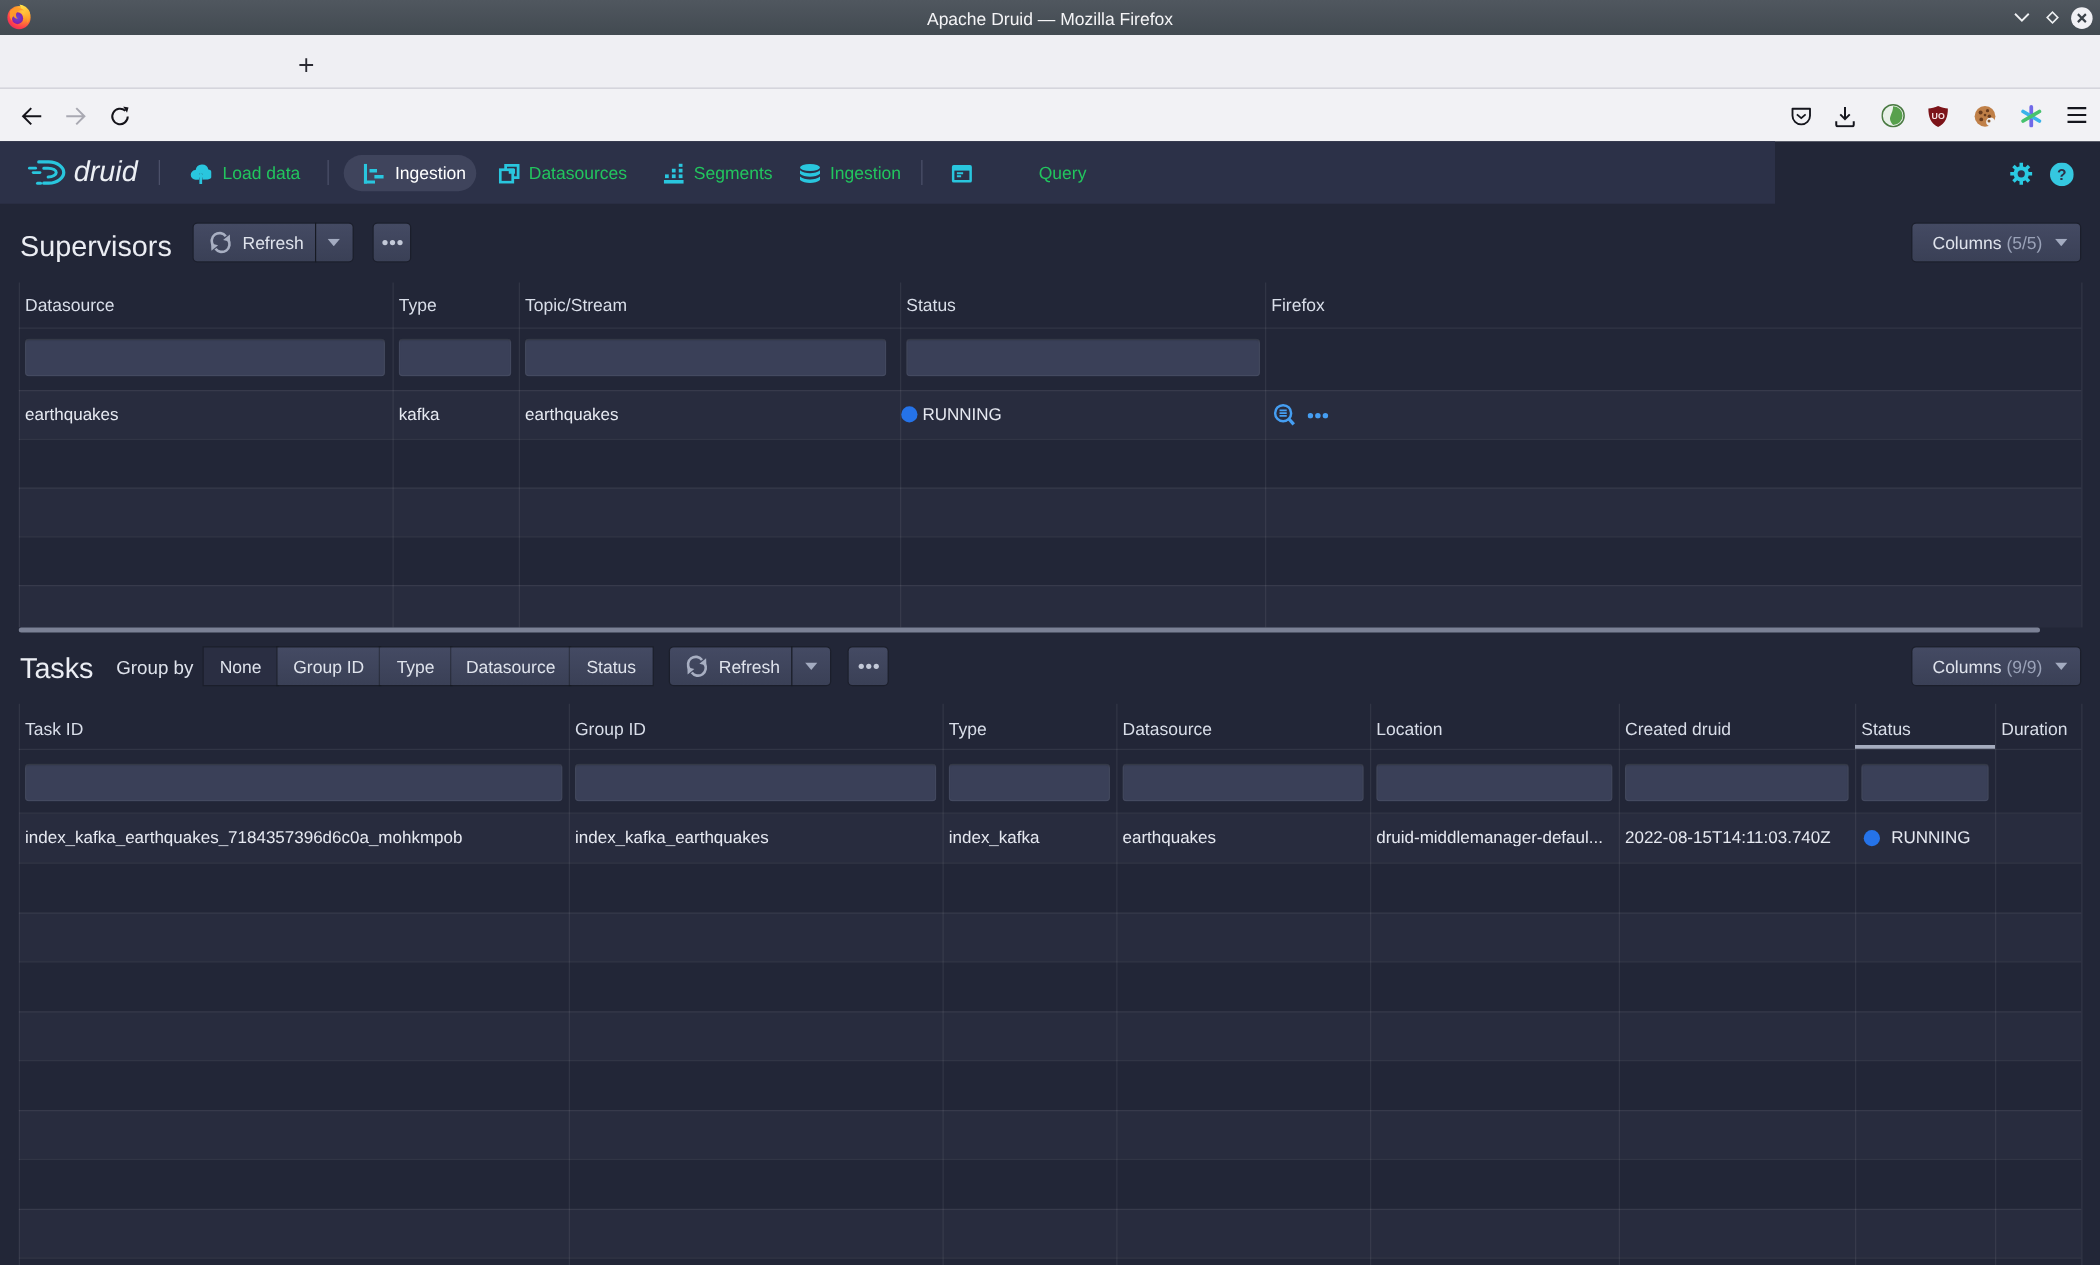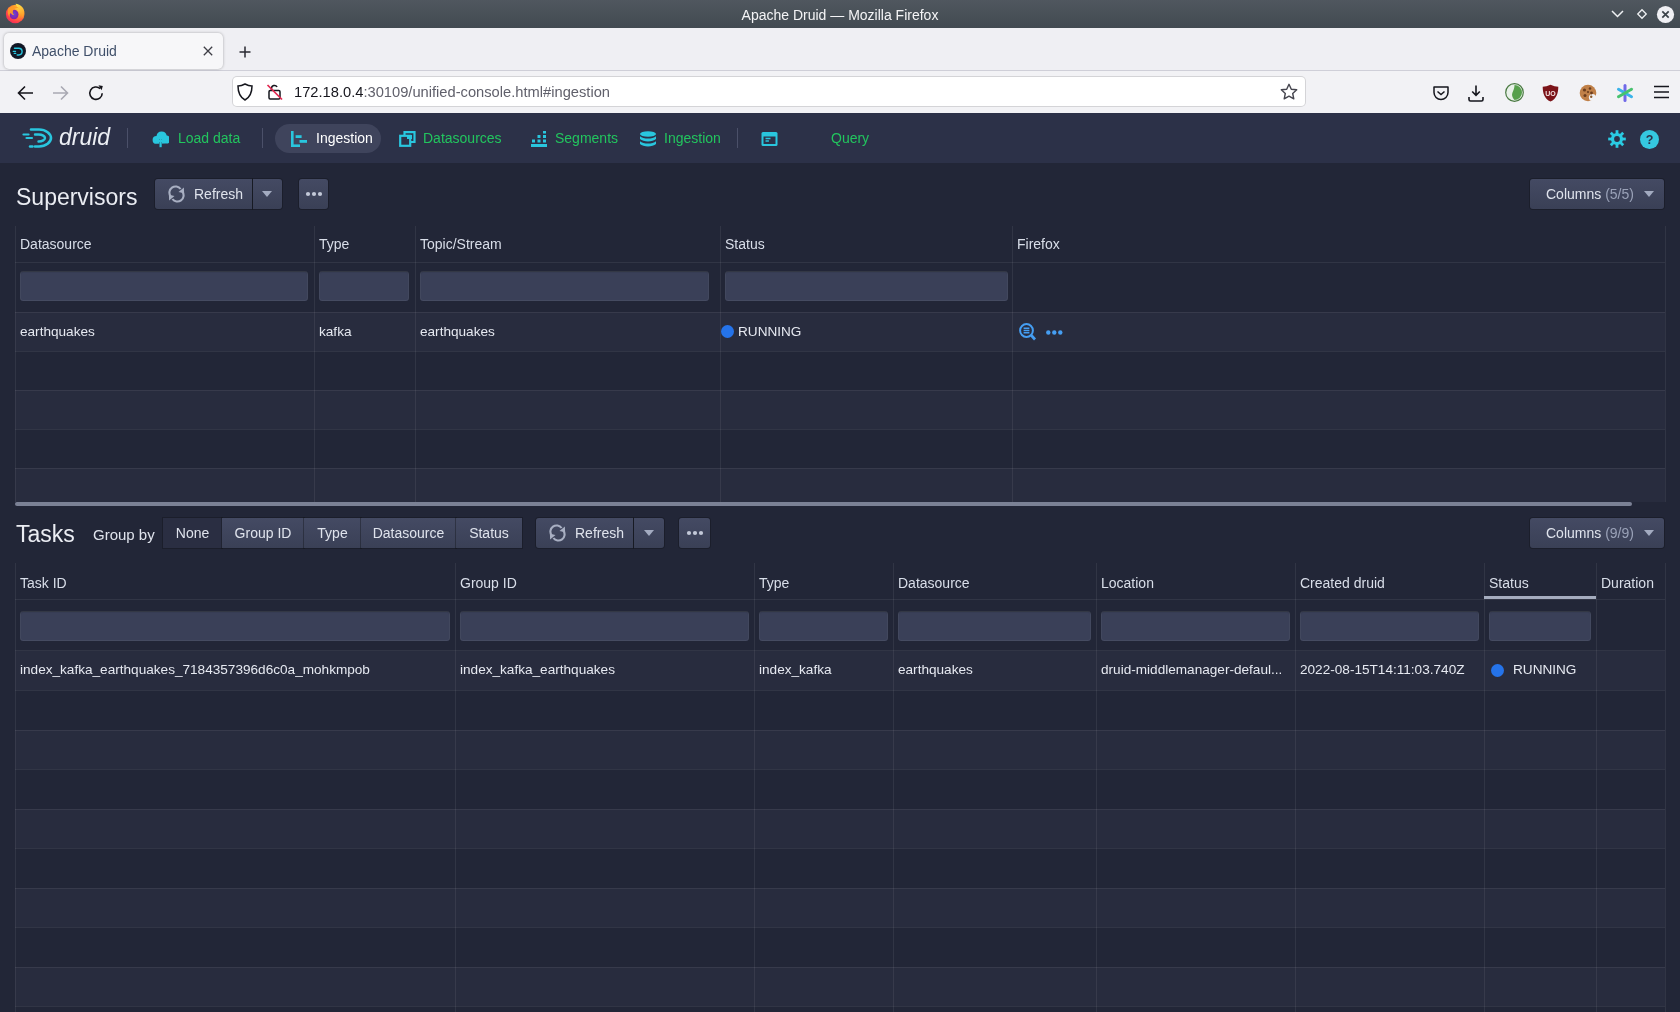--- a/index.html
+++ b/index.html
@@ -7,21 +7,21 @@
 #root{position:relative;width:1680px;height:1012px;}
 #titlebar{position:absolute;left:0;top:0;width:1680px;height:28px;background:linear-gradient(#50575f,#424a51);}
 #titletxt{position:absolute;left:0;top:7px;width:1680px;text-align:center;font-size:14px;color:#f4f4f6;}
 #tabbar{position:absolute;left:0;top:28px;width:1680px;height:43px;background:#efeff3;border-bottom:1px solid #cfcfd8;}
 #tab{position:absolute;left:4px;top:5px;width:219px;height:36px;background:#f7f7f9;border-radius:5px;box-shadow:0 0 3px rgba(0,0,0,.3);}
 #tabtitle{position:absolute;left:28px;top:10px;font-size:14px;color:#40506a;}
 #navbar{position:absolute;left:0;top:71px;width:1680px;height:42px;background:#f2f2f5;}
 #urlbox{position:absolute;left:233px;top:6px;width:1072px;height:29px;background:#ffffff;border-radius:4px;box-shadow:0 0 0 1px rgba(0,0,0,.12);}
 #urltxt{position:absolute;left:61px;top:7px;font-size:14.7px;color:#16161d;white-space:pre;}
 #urltxt .gray{color:#60606b;}
-#dheader{position:absolute;left:0;top:113px;width:1680px;height:50px;background:#2c3148;}
+#dheader{position:absolute;left:0;top:113px;width:1420px;height:50px;background:#2c3148;}
 .navitem{position:absolute;top:17px;font-size:14px;color:#22c55e;}
 .navsep{position:absolute;top:15px;width:1px;height:20px;background:#4b5069;}
 #content{position:absolute;left:0;top:113px;width:1680px;height:899px;background:#222637;z-index:-1;}
 .h1{position:absolute;font-size:23px;color:#ebedf3;}
 .btn{position:absolute;height:30px;background:linear-gradient(#444a63,#3a4056);border-radius:3px;
  box-shadow:0 0 0 1px rgba(17,20,24,.4);font-size:14px;color:#dfe3ec;}
 .grpbtn{position:absolute;height:30px;background:linear-gradient(#444a63,#3a4056);
  display:flex;align-items:center;justify-content:center;font-size:14px;color:#dfe3ec;
  box-shadow:0 0 0 1px rgba(17,20,24,.4);}
 .grpbtn.active{background:#2a2e42;}
@@ -65,60 +65,35 @@
       </svg>
 <svg class="abs" style="left:1636px;top:8px;" width="12" height="12" viewBox="0 0 12 12">
         <rect x="3" y="3" width="6" height="6" transform="rotate(45 6 6)" stroke="#eef0f2" stroke-width="1.3" fill="none"></rect>
       </svg>
 <svg class="abs" style="left:1656px;top:5px;" width="19" height="19" viewBox="0 0 19 19">
         <circle cx="9.5" cy="9.5" r="8.6" fill="#f0f0f4"></circle>
         <path d="M6.3 6.3 L12.7 12.7 M12.7 6.3 L6.3 12.7" stroke="#3a4148" stroke-width="1.7"></path>
       </svg>
 </div>
 <div id="tabbar">
-<div id="tab">
-<svg class="abs" style="left:6px;top:10px;" width="16" height="16" viewBox="0 0 16 16">
-          <circle cx="8" cy="8" r="8" fill="#121725"></circle>
-          <path d="M4.5 5.2 h4.2 a3.4 3.4 0 0 1 0 6.8 h-1.5" stroke="#29c6de" stroke-width="1.4" fill="none" stroke-linecap="round"></path>
-          <path d="M3.2 8.4 h2.4 M4.2 10.4 h1.6" stroke="#29c6de" stroke-width="1.1" fill="none" stroke-linecap="round"></path>
-        </svg>
-<div id="tabtitle">Apache Druid</div>
-<svg class="abs" style="left:199px;top:13px;" width="10" height="10" viewBox="0 0 10 10">
-          <path d="M0.8 0.8 L9.2 9.2 M9.2 0.8 L0.8 9.2" stroke="#3e3e46" stroke-width="1.3"></path>
-        </svg>
-</div>
 <svg class="abs" style="left:239px;top:18px;" width="12" height="12" viewBox="0 0 12 12">
         <path d="M6 0.5 V11.5 M0.5 6 H11.5" stroke="#2a2a32" stroke-width="1.5"></path>
       </svg>
 </div>
 <div id="navbar">
 <svg class="abs" style="left:16px;top:14px;" width="18" height="16" viewBox="0 0 18 16">
         <path d="M9 1.5 L2.5 8 L9 14.5 M2.5 8 H17" stroke="#15141a" stroke-width="1.6" fill="none"></path>
       </svg>
 <svg class="abs" style="left:52px;top:14px;" width="18" height="16" viewBox="0 0 18 16">
         <path d="M9 1.5 L15.5 8 L9 14.5 M15.5 8 H1" stroke="#a9a9b2" stroke-width="1.6" fill="none"></path>
       </svg>
 <svg class="abs" style="left:88px;top:14px;" width="16" height="16" viewBox="0 0 16 16">
         <path d="M14.2 8.2 a6.2 6.2 0 1 1 -1.9-4.5" stroke="#15141a" stroke-width="1.6" fill="none"></path>
         <path d="M10.5 0.2 L14.8 1 L13.6 5.2 Z" fill="#15141a"></path>
       </svg>
-<div id="urlbox">
-<svg class="abs" style="left:4px;top:6px;" width="16" height="18" viewBox="0 0 16 18">
-          <path d="M8 1 C10.5 2.4 13 3 15 3 C15 9 13.5 14 8 17 C2.5 14 1 9 1 3 C3 3 5.5 2.4 8 1 Z" stroke="#15161d" stroke-width="1.5" fill="none"></path>
-        </svg>
-<svg class="abs" style="left:33px;top:6px;" width="18" height="18" viewBox="0 0 18 18">
-          <rect x="3" y="7.5" width="11" height="8.5" rx="1.2" stroke="#15161d" stroke-width="1.5" fill="none"></rect>
-          <path d="M5.5 7.5 V5.5 a3 3 0 0 1 5.6-1.5" stroke="#15161d" stroke-width="1.5" fill="none"></path>
-          <path d="M1.5 2 L16 16.5" stroke="#e22850" stroke-width="1.7"></path>
-        </svg>
-<div id="urltxt"><span>172.18.0.4</span><span class="gray">:30109/unified-console.html#ingestion</span></div>
-<svg class="abs" style="left:1047px;top:6px;" width="18" height="17" viewBox="0 0 18 17">
-          <path d="M9 1.3 L11.3 6.2 L16.7 6.8 L12.7 10.5 L13.8 15.8 L9 13.1 L4.2 15.8 L5.3 10.5 L1.3 6.8 L6.7 6.2 Z" stroke="#45454e" stroke-width="1.4" fill="none" stroke-linejoin="round"></path>
-        </svg>
-</div>
 <svg class="abs" style="left:1432px;top:13px;" width="18" height="18" viewBox="0 0 18 18">
         <path d="M2 3 h14 v5.5 a7 7 0 0 1 -14 0 Z" stroke="#15161d" stroke-width="1.5" fill="none" stroke-linejoin="round"></path>
         <path d="M5.5 7.5 L9 10.5 L12.5 7.5" stroke="#15161d" stroke-width="1.5" fill="none"></path>
       </svg>
 <svg class="abs" style="left:1467px;top:13px;" width="18" height="18" viewBox="0 0 18 18">
         <path d="M9 1.5 V11 M5.2 7.5 L9 11.3 L12.8 7.5" stroke="#15161d" stroke-width="1.6" fill="none"></path>
         <path d="M2 13 v2.5 a1.5 1.5 0 0 0 1.5 1.5 h11 a1.5 1.5 0 0 0 1.5-1.5 V13" stroke="#15161d" stroke-width="1.6" fill="none"></path>
       </svg>
 <svg class="abs" style="left:1505px;top:12px;" width="19" height="19" viewBox="0 0 19 19">
         <circle cx="9.5" cy="9.5" r="8.8" fill="#e8f0e8"></circle>

